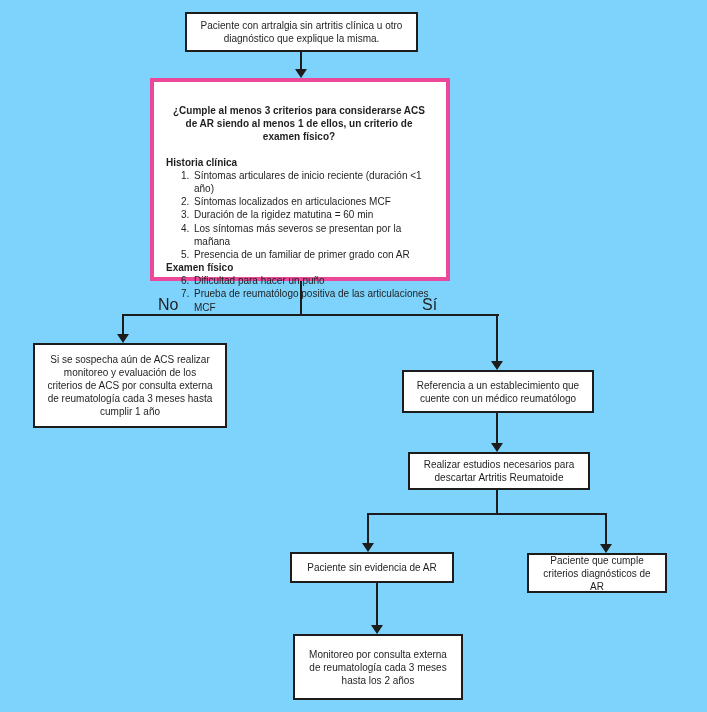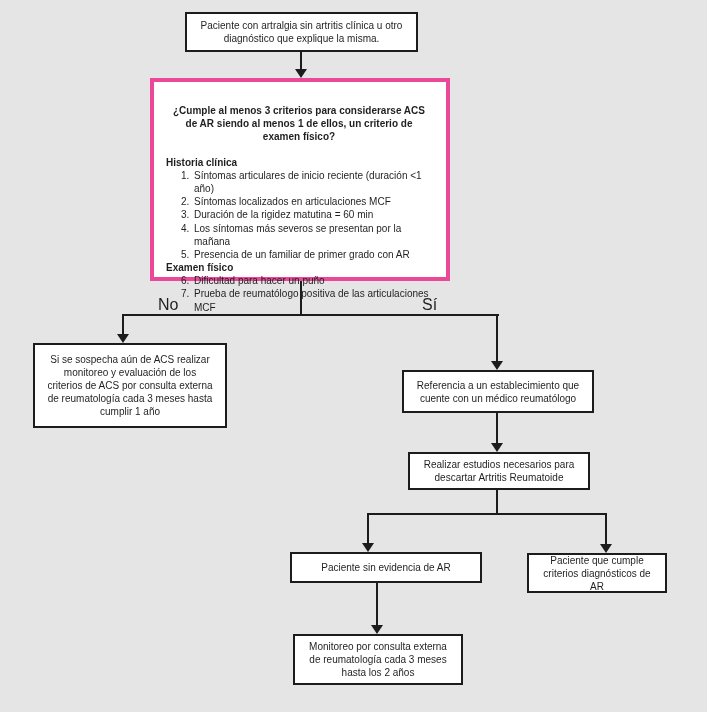--- a/index.html
+++ b/index.html
@@ -1,17 +1,17 @@
 <!DOCTYPE html>
 <html><head>
 <meta charset="utf-8">
 <style>
   html,body{margin:0;padding:0;background:#ffffff;}
   .canvas{
-    position:relative;width:707px;height:712px;background:#e5e5e5;
+    position:relative;width:707px;height:712px;background:#7dd3fc;
     font-family:"Liberation Sans",sans-serif;color:#1f1f1f;overflow:hidden;
   }
   .node{
     position:absolute;border:2px solid #1c1c1c;background:#ffffff;
     display:flex;align-items:center;justify-content:center;
     text-align:center;font-size:10px;line-height:1.3;box-sizing:border-box;
     padding:4px 8px;
   }
   .vline{position:absolute;width:2px;background:#1c1c1c;}
   .hline{position:absolute;height:2px;background:#1c1c1c;}
@@ -85,29 +85,29 @@
   <div class="arrow-down" style="left:491px;top:443px;"></div>
   <div class="node" style="left:408px;top:452px;width:182px;height:38px;">
     <span>Realizar estudios necesarios para descartar Artritis Reumatoide</span>
   </div>
 
   <div class="vline" style="left:496px;top:490px;height:25px;"></div>
   <div class="hline" style="left:367px;top:513px;width:240px;"></div>
 
   <div class="vline" style="left:367px;top:513px;height:30px;"></div>
   <div class="arrow-down" style="left:362px;top:543px;"></div>
-  <div class="node" style="left:290px;top:552px;width:192px;height:31px;">
+  <div class="node" style="left:290px;top:552px;width:164px;height:31px;">
     <span>Paciente sin evidencia de AR</span>
   </div>
 
   <div class="vline" style="left:605px;top:513px;height:31px;"></div>
   <div class="arrow-down" style="left:600px;top:544px;"></div>
   <div class="node" style="left:527px;top:553px;width:140px;height:40px;">
     <span>Paciente que cumple criterios diagnósticos de AR</span>
   </div>
 
   <div class="vline" style="left:376px;top:583px;height:42px;"></div>
   <div class="arrow-down" style="left:371px;top:625px;"></div>
-  <div class="node" style="left:293px;top:634px;width:170px;height:51px;padding:20px 14px;">
+  <div class="node" style="left:293px;top:634px;width:170px;height:66px;padding:20px 14px;">
     <span>Monitoreo por consulta externa de reumatología cada 3 meses hasta los 2 años</span>
   </div>
 
 </div>
 
 </body></html>

